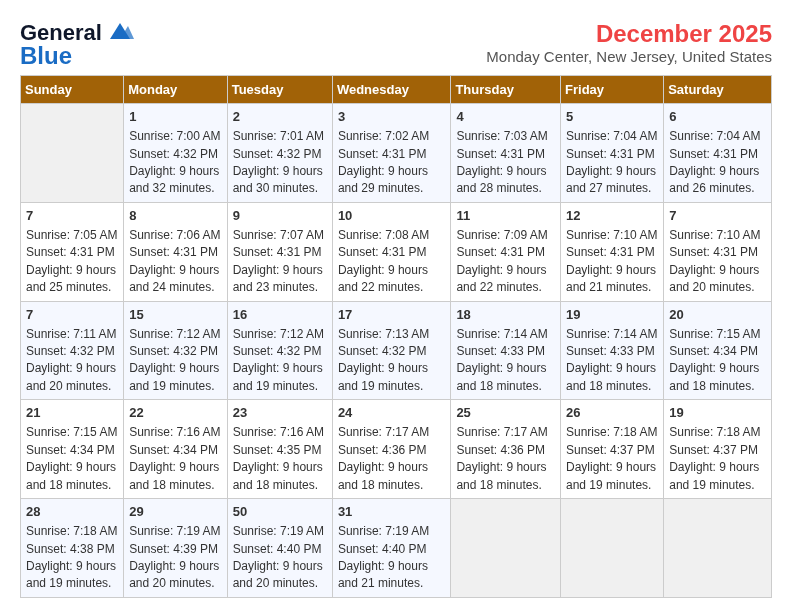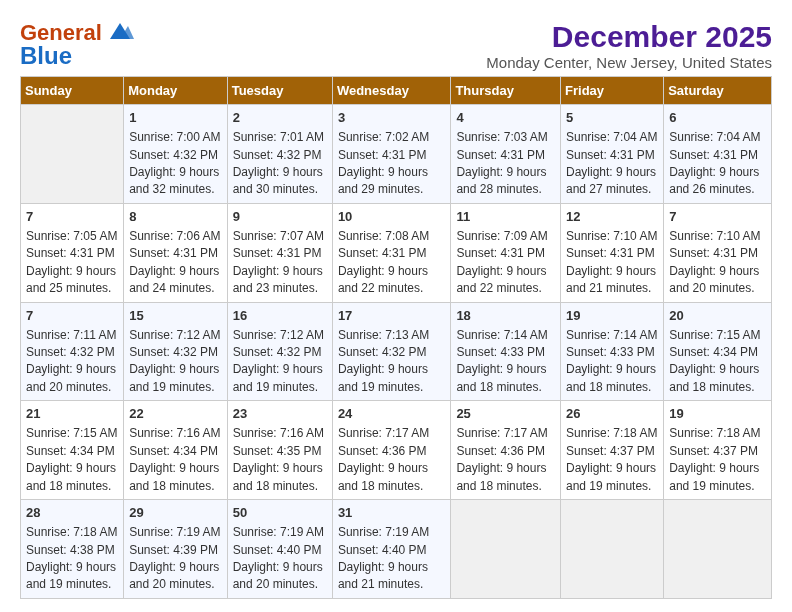--- a/index.html
+++ b/index.html
@@ -23,23 +23,23 @@
     }
     .logo-row {
       display: flex;
       align-items: center;
       gap: 2px;
     }
     .title-section {
       text-align: right;
     }
     .month-title {
-      font-size: 30px;
+      font-size: 24px;
       font-weight: bold;
-      color: #4c1d95;
+      color: #ef4444;
     }
     .location {
       font-size: 15px;
       color: #555;
     }
     table {
       width: 100%;
       border-collapse: collapse;
       margin: 0 10px;
       width: calc(100% - 20px);
@@ -82,21 +82,21 @@
     .empty-cell {
       background: #f0f0f0 !important;
     }
   </style>
 </head>
 <body>
 
 <div class="header">
   <div class="logo">
     <div class="logo-row">
-      <span style="font-size:22px;font-weight:bold;color:#c2410c;">General</span>
+      <span style="font-size:22px;font-weight:bold;color:#0f172a;">General</span>
       <svg width="28" height="22" viewBox="0 0 28 22" style="margin-left:2px;margin-top:-2px;">
         <polygon points="4,18 14,2 24,18" fill="#1a6cc4"></polygon>
         <polygon points="14,18 22,5 28,18" fill="#1a6cc4" opacity="0.7"></polygon>
       </svg>
     </div>
     <span style="font-size:24px;font-weight:bold;color:#1a6cc4;margin-top:-4px;">Blue</span>
   </div>
   <div class="title-section">
     <div class="month-title">December 2025</div>
     <div class="location">Monday Center, New Jersey, United States</div>

